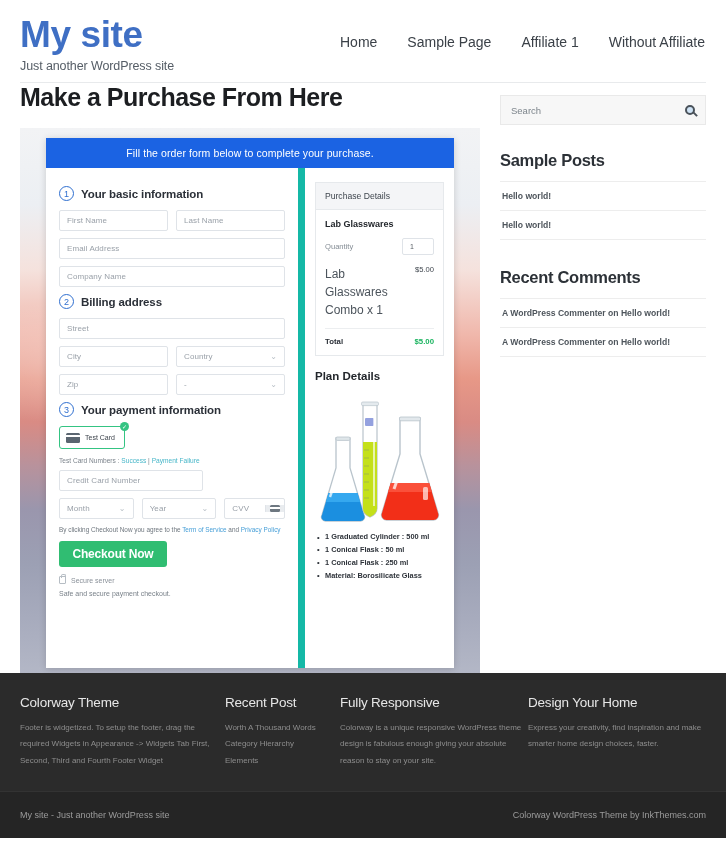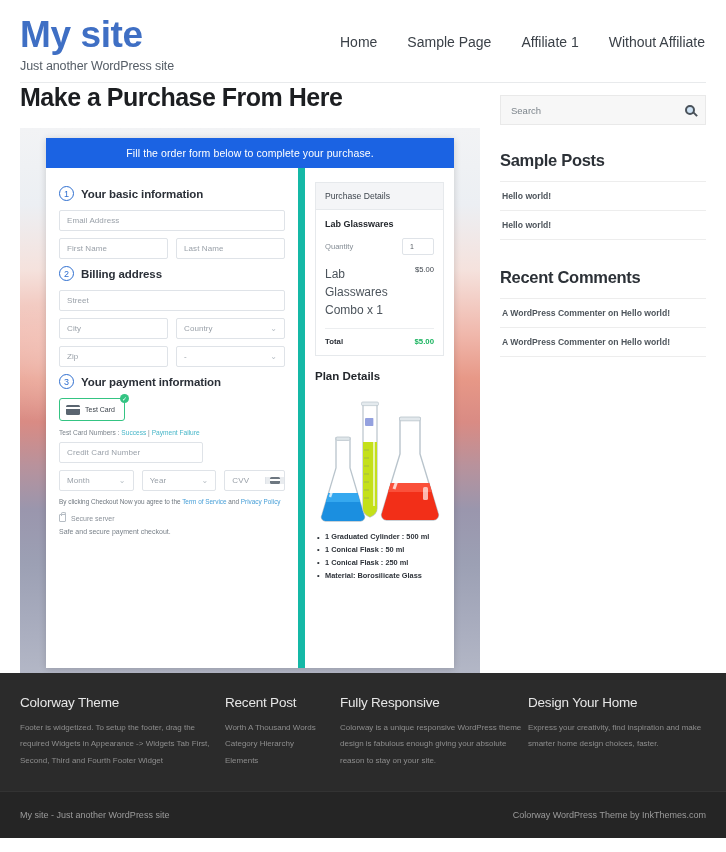--- a/index.html
+++ b/index.html
@@ -271,25 +271,28 @@
         <div class="order-body">
 
           <div class="form-col">
 
             
             <div class="step-head">
               <span class="step-num">1</span>
               <span class="step-title">Your basic information</span>
             </div>
             <div class="fld-row">
-              <div class="fld">Email Address</div>
-            </div>
-            <div class="fld-row">
               <div class="fld">First Name</div>
               <div class="fld">Last Name</div>
+            </div>
+            <div class="fld-row">
+              <div class="fld">Email Address</div>
+            </div>
+            <div class="fld-row">
+              <div class="fld">Company Name</div>
             </div>
 
             
             <div class="step-head">
               <span class="step-num">2</span>
               <span class="step-title">Billing address</span>
             </div>
             <div class="fld-row">
               <div class="fld">Street</div>
             </div>
@@ -348,20 +351,21 @@
               </div>
             </div>
 
             <div class="terms-line">
               <span>By clicking Checkout Now you agree to the</span>
               <a href="#">Term of Service</a>
               <span>and</span>
               <a href="#">Privacy Policy</a>
             </div>
 
+            <button class="checkout-btn">Checkout Now</button>
 
             <div class="secure-row">
               <span class="lock-icon"></span>
               <span class="secure-txt">Secure server</span>
             </div>
             <div class="safe-txt">Safe and secure payment checkout.</div>
           </div>
 
           <div class="summary-col">
             <div class="purchase-box">

